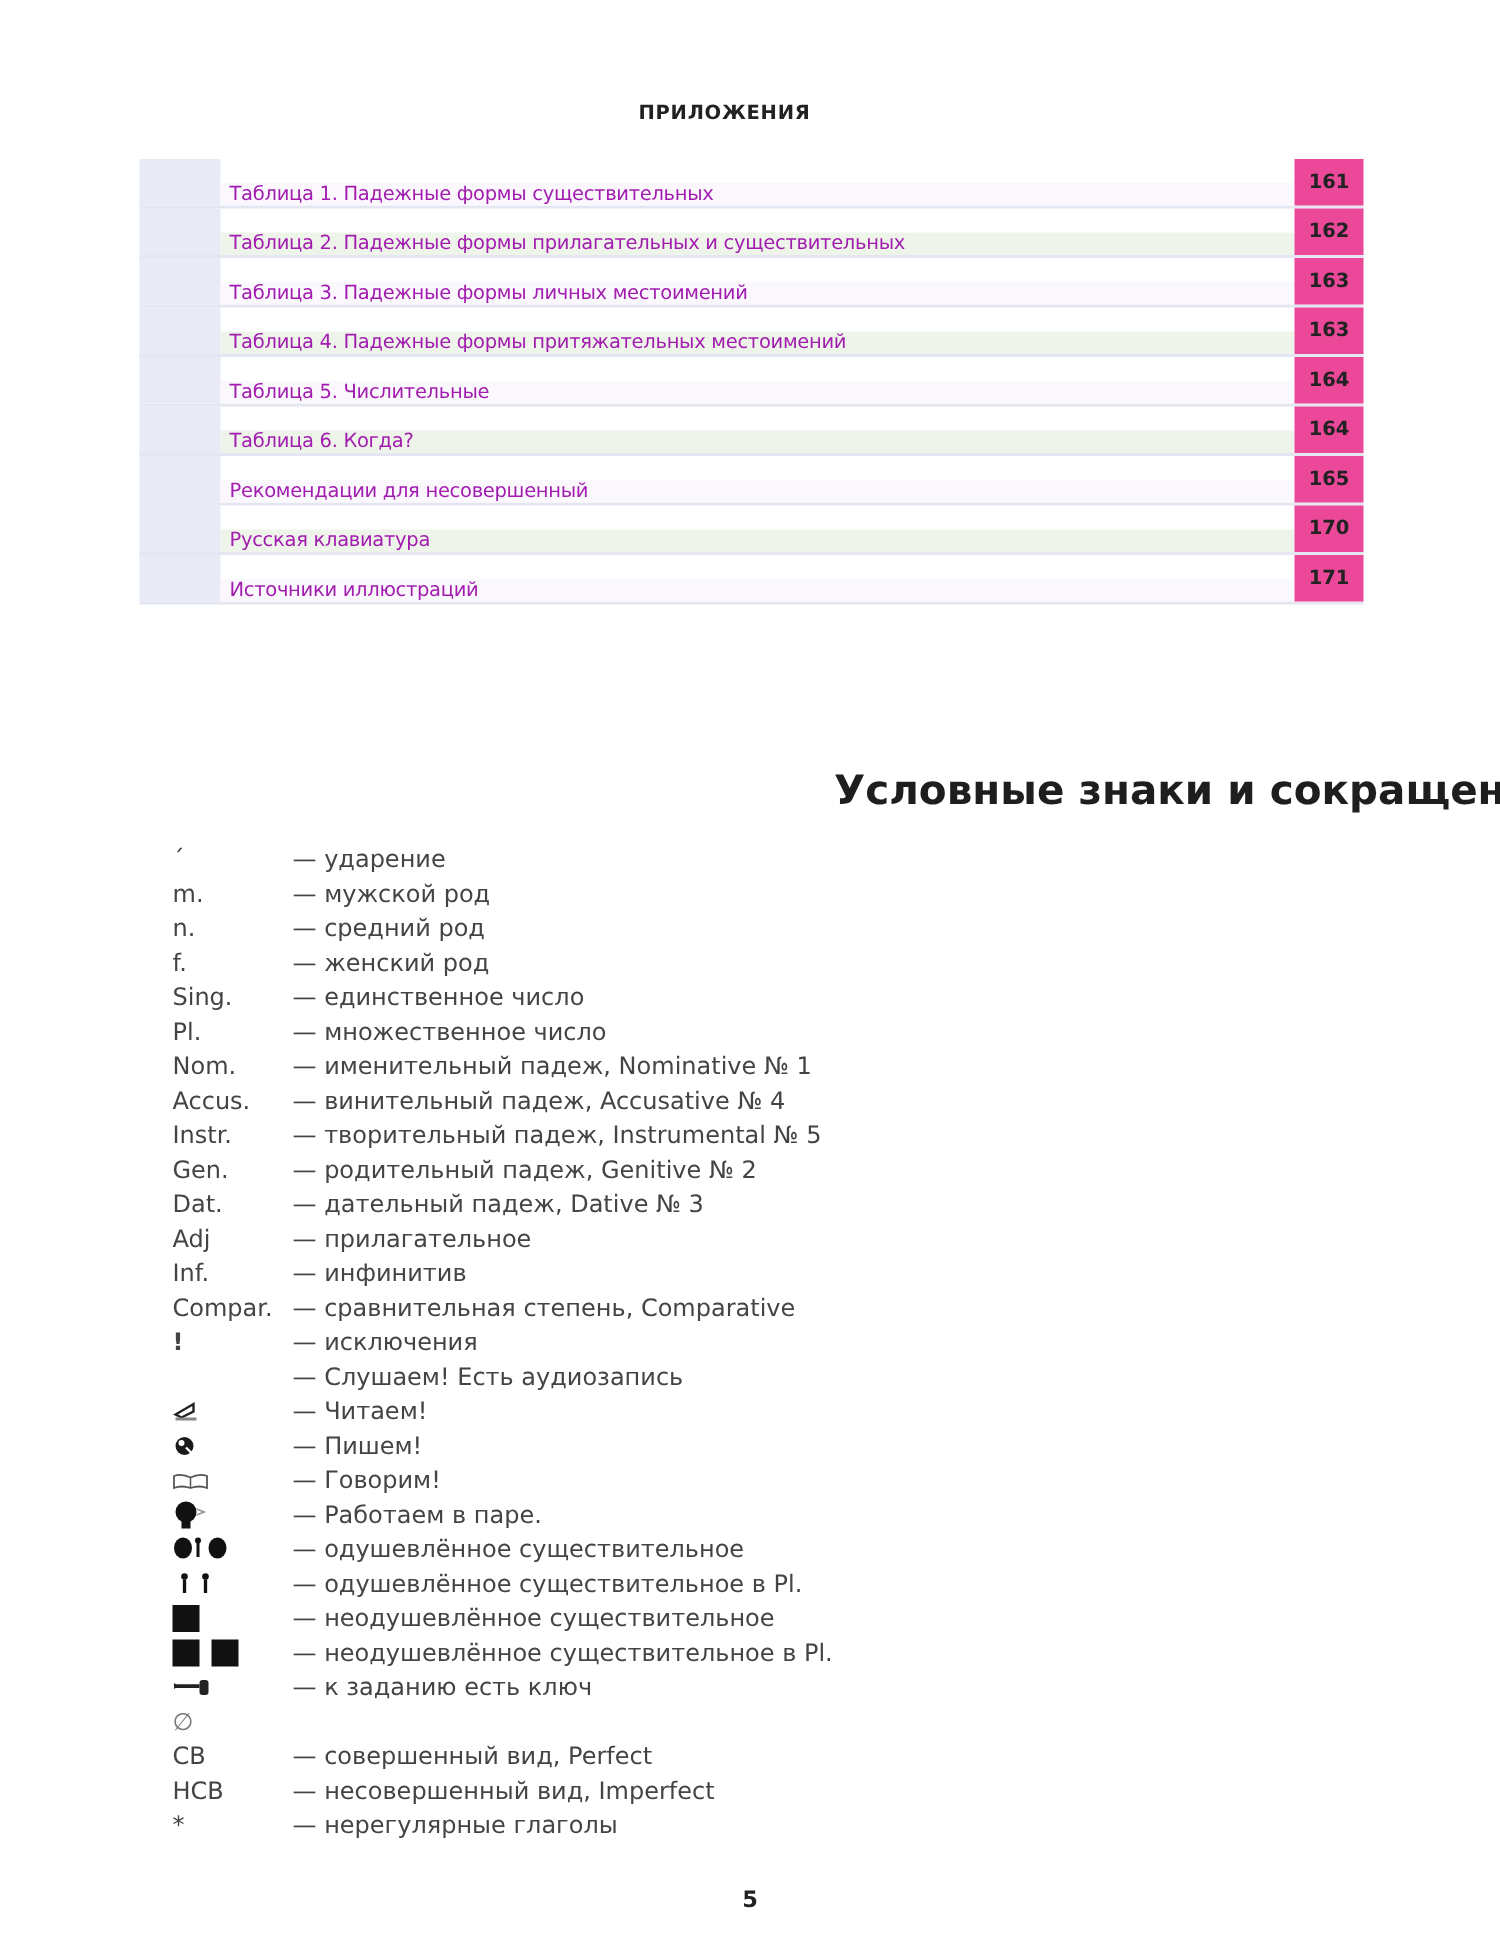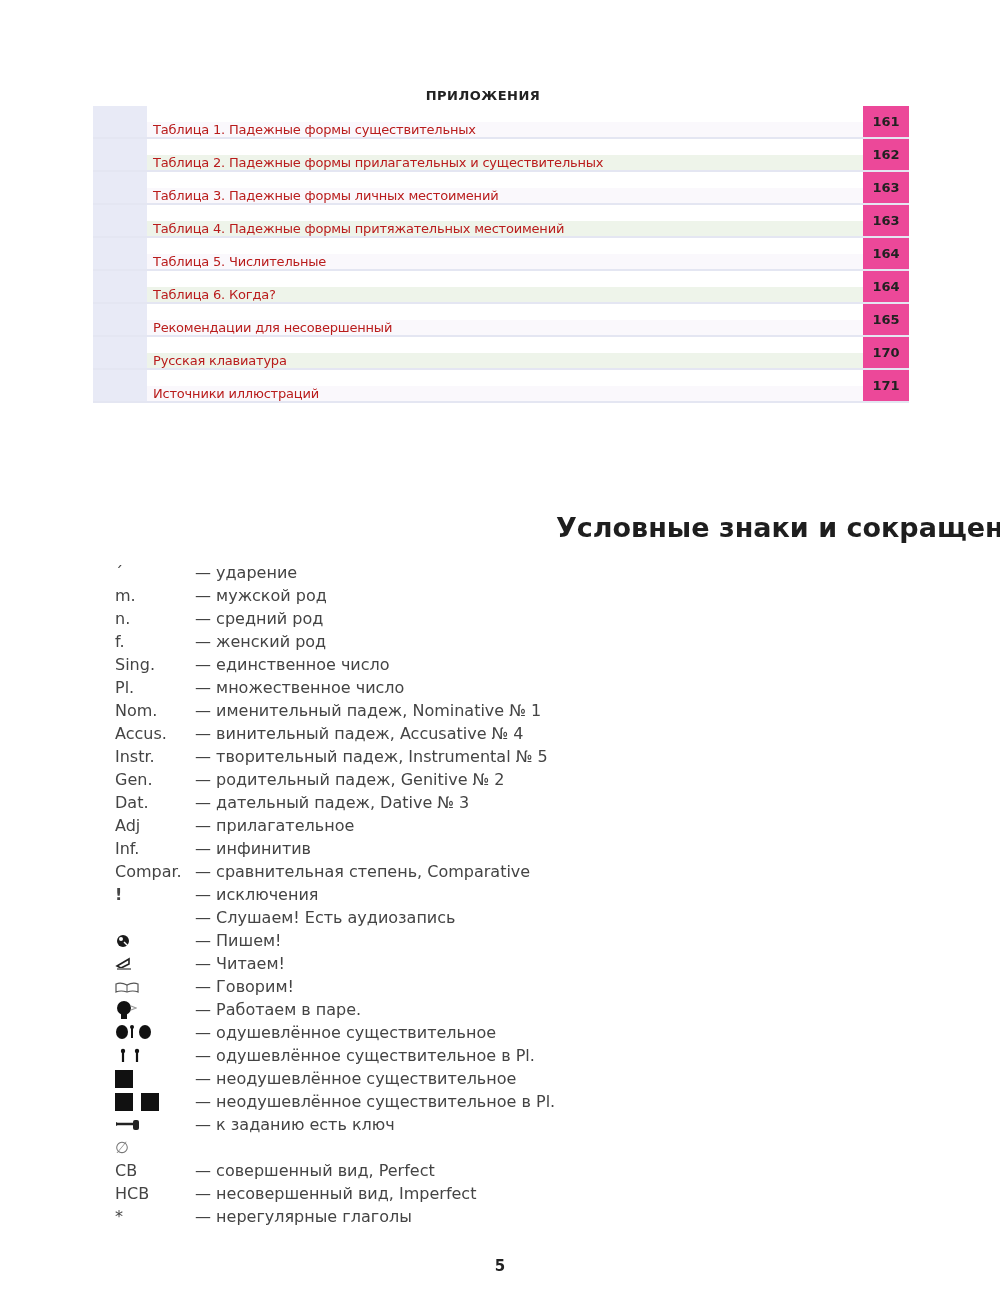--- a/index.html
+++ b/index.html
@@ -10,21 +10,21 @@
     body {
       width: 1000px;
       height: 1300px;
       position: relative;
       font-family: "DejaVu Sans", sans-serif;
       color: #333333;
       overflow: hidden;
     }
     .section-title {
       position: absolute;
-      top: 88px;
+      top: 68px;
       left: 0;
       width: 966px;
       text-align: center;
       font-size: 13px;
       font-weight: bold;
       letter-spacing: 0.5px;
       color: #222;
     }
     .toc {
       position: absolute;
@@ -42,21 +42,21 @@
       width: 54px;
       background: #e8eaf6;
       flex-shrink: 0;
     }
     .toc-row .label {
       flex: 1;
       padding-left: 6px;
       display: flex;
       align-items: center;
       font-size: 13px;
-      color: #b91c1c;
+      color: #a21caf;
       letter-spacing: -0.2px;
       margin-top: 16px;
     }
     .toc-row.odd .label { background: #faf8fc; }
     .toc-row.even .label { background: #eef4ea; }
     .toc-row .page {
       width: 46px;
       background: #ec4899;
       display: flex;
       align-items: center;
@@ -240,37 +240,37 @@
     <span class="desc">— исключения</span>
   </div>
 
   <div class="legend-row">
     <span class="sym"></span>
     <span class="desc">— Слушаем! Есть аудиозапись</span>
   </div>
 
   <div class="legend-row">
     <span class="sym">
+      <svg width="18" height="16" viewBox="0 0 18 16">
+          <path d="M2 10 L14 3 L14 8 L6 12 Z" fill="none" stroke="#222" stroke-width="1.6"></path>
+          <rect x="2" y="12" width="14" height="2" fill="#888"></rect>
+        </svg>
+    </span>
+    <span class="desc">— Читаем!</span>
+  </div>
+
+  <div class="legend-row">
+    <span class="sym">
       <svg width="16" height="16" viewBox="0 0 16 16">
           <circle cx="8" cy="8" r="6" fill="#1a1a1a"></circle>
           <circle cx="6" cy="6" r="2" fill="#fff"></circle>
           <path d="M9 9 L13 13" stroke="#fff" stroke-width="1.5"></path>
         </svg>
     </span>
     <span class="desc">— Пишем!</span>
-  </div>
-
-  <div class="legend-row">
-    <span class="sym">
-      <svg width="18" height="16" viewBox="0 0 18 16">
-          <path d="M2 10 L14 3 L14 8 L6 12 Z" fill="none" stroke="#222" stroke-width="1.6"></path>
-          <rect x="2" y="12" width="14" height="2" fill="#888"></rect>
-        </svg>
-    </span>
-    <span class="desc">— Читаем!</span>
   </div>
 
   <div class="legend-row">
     <span class="sym">
       <svg width="24" height="14" viewBox="0 0 24 14">
           <path d="M1 4 Q6 2 12 5 Q18 2 23 4 L23 12 Q18 10 12 12 Q6 10 1 12 Z" fill="none" stroke="#555" stroke-width="1.2"></path>
           <line x1="12" y1="5" x2="12" y2="12" stroke="#555" stroke-width="1"></line>
         </svg>
     </span>
     <span class="desc">— Говорим!</span>

